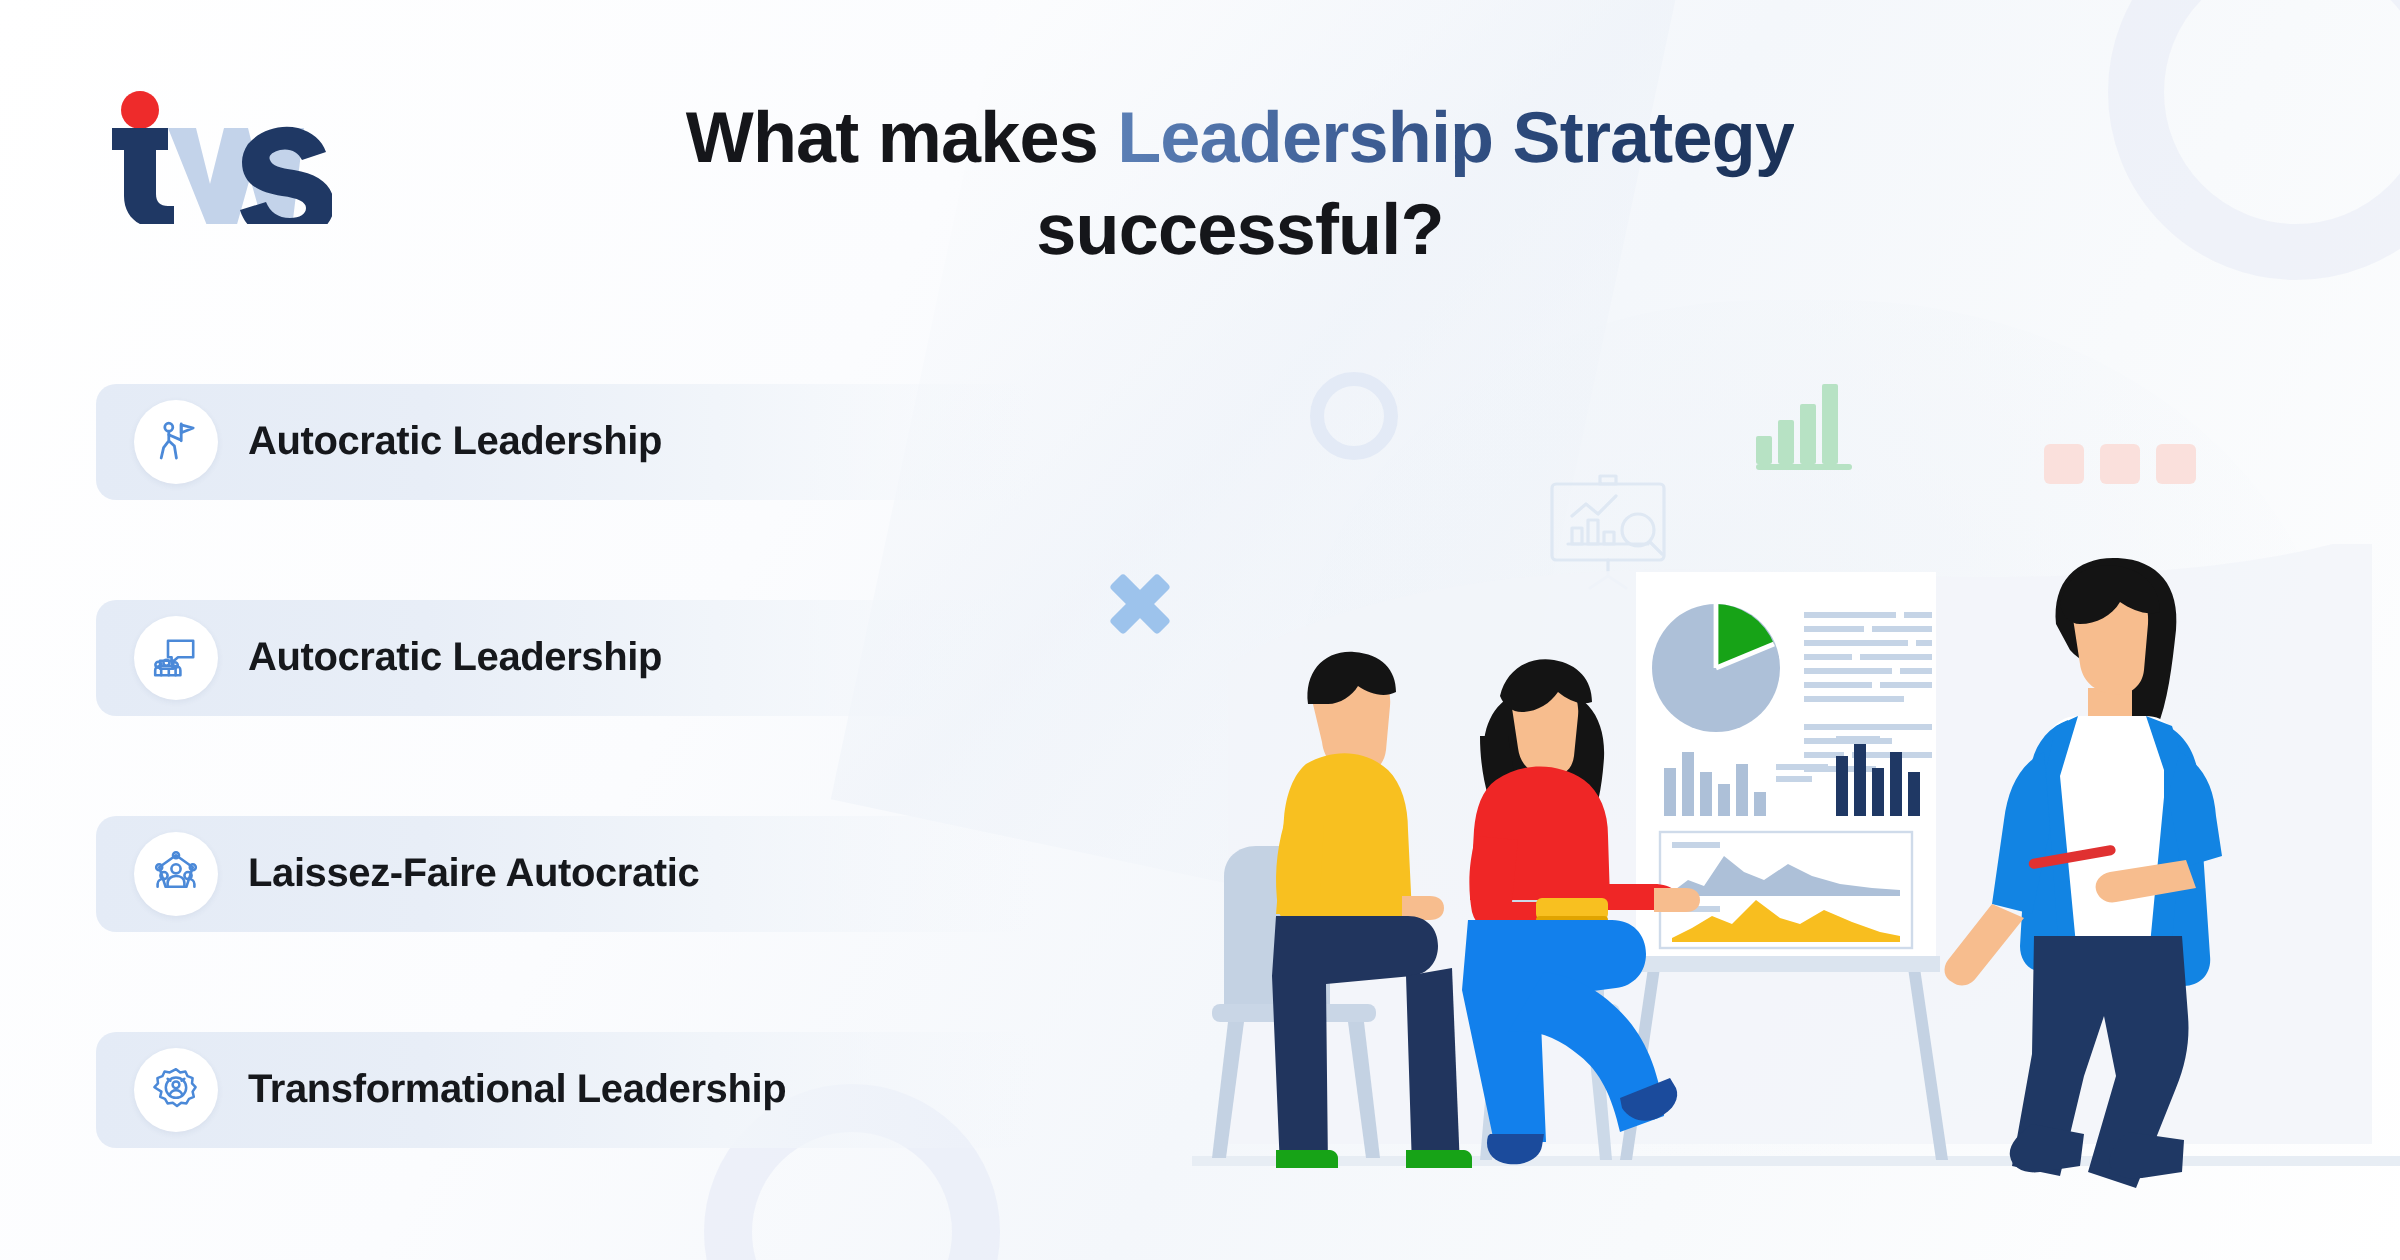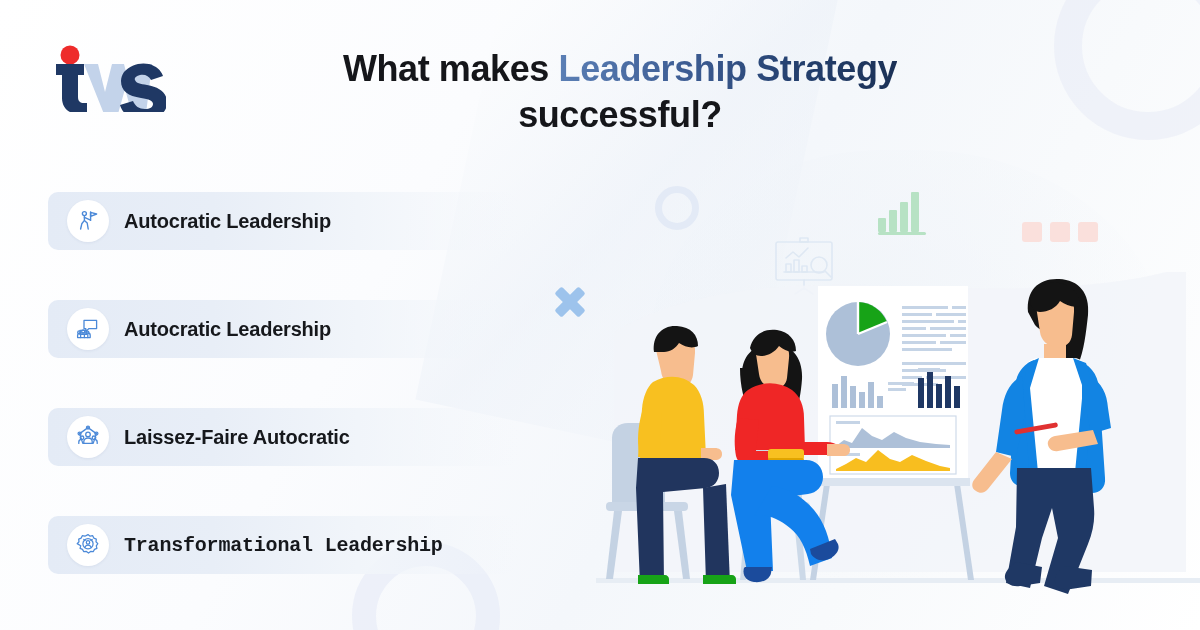--- a/index.html
+++ b/index.html
@@ -89,21 +89,21 @@
   }
 
   
   .cards { position:absolute; left:48px; top:192px; width:470px; }
   .card {
     position:relative; height:58px; margin-bottom:50px;
     display:flex; align-items:center;
     border-radius:10px;
     background:linear-gradient(90deg, #e4ebf6 0%, #e8eef7 35%, #f1f5fa 66%, rgba(250,252,254,0) 100%);
   }
-  .card:last-child { margin-bottom:0;font-family:Liberation Mono, monospace; }
+  .card:last-child { margin-bottom:0; }
   .badge {
     position:absolute; left:19px; top:50%; transform:translateY(-50%);
     width:42px; height:42px; border-radius:50%;
     background:#ffffff;
     display:flex; align-items:center; justify-content:center;
     box-shadow:0 1px 3px rgba(40,70,120,.07);
   }
   .badge svg { display:block; }
   .card-label {
     margin-left:76px;

